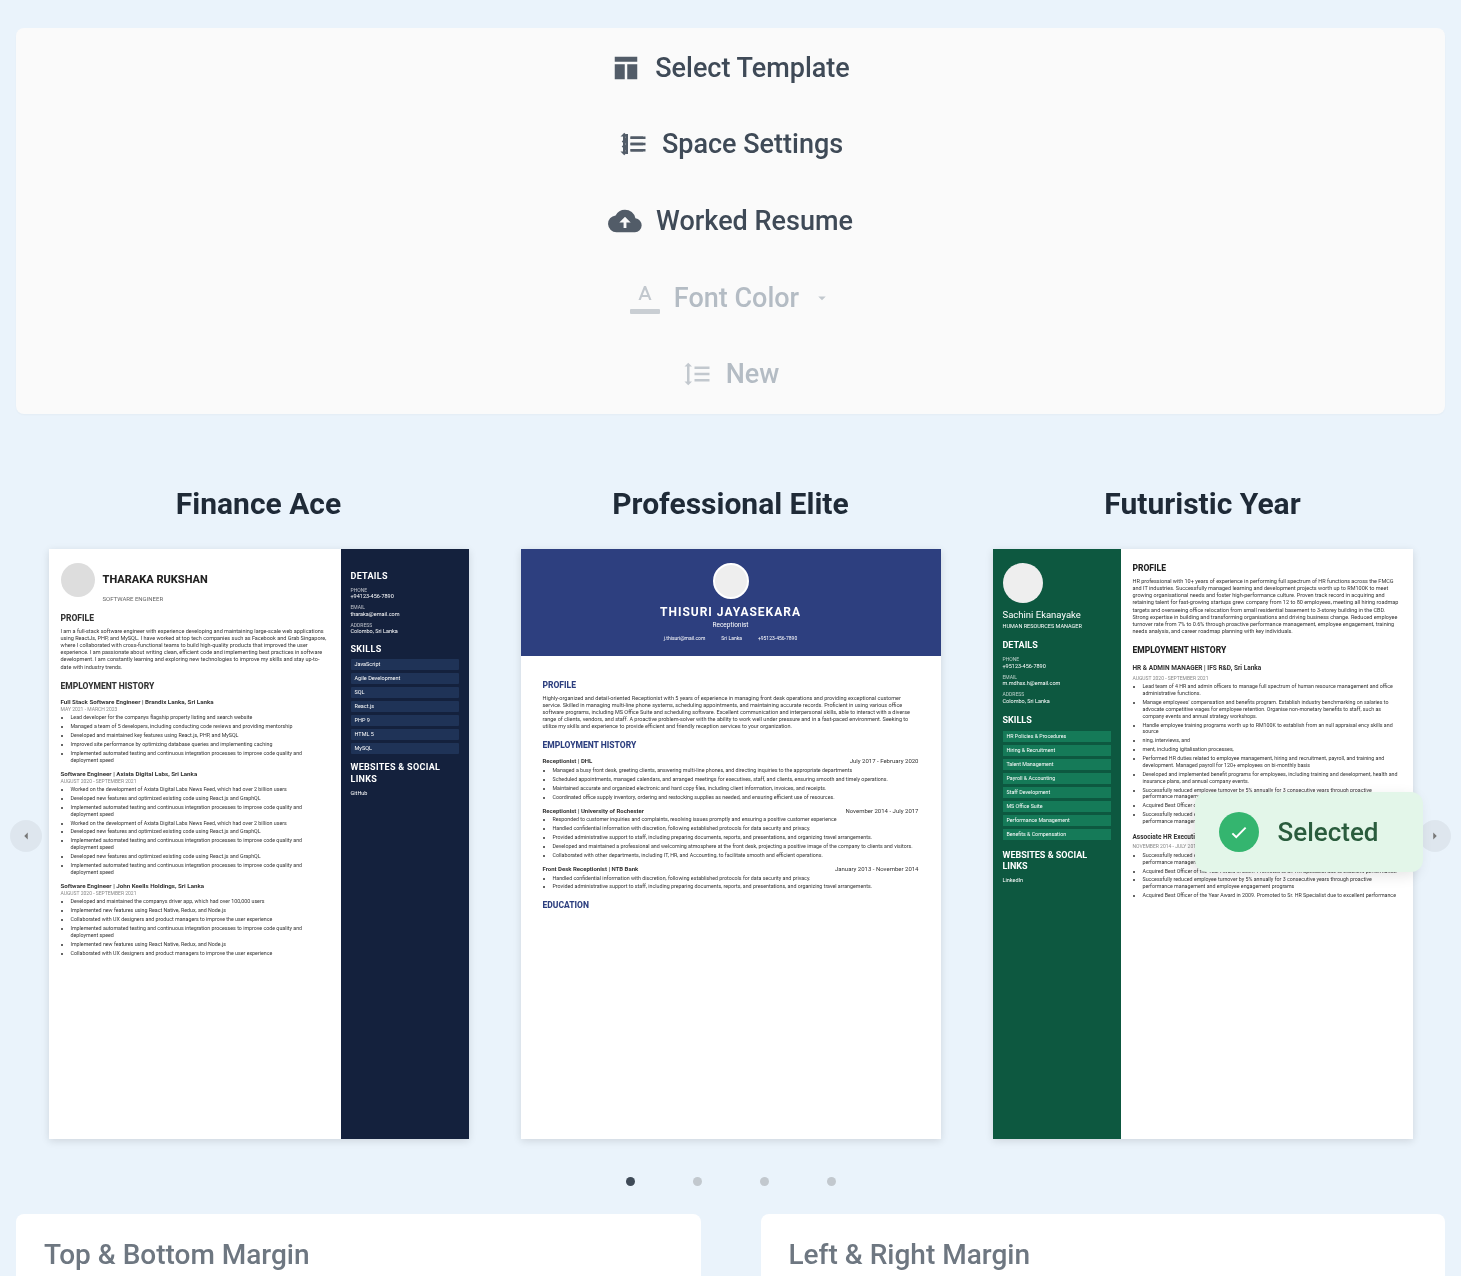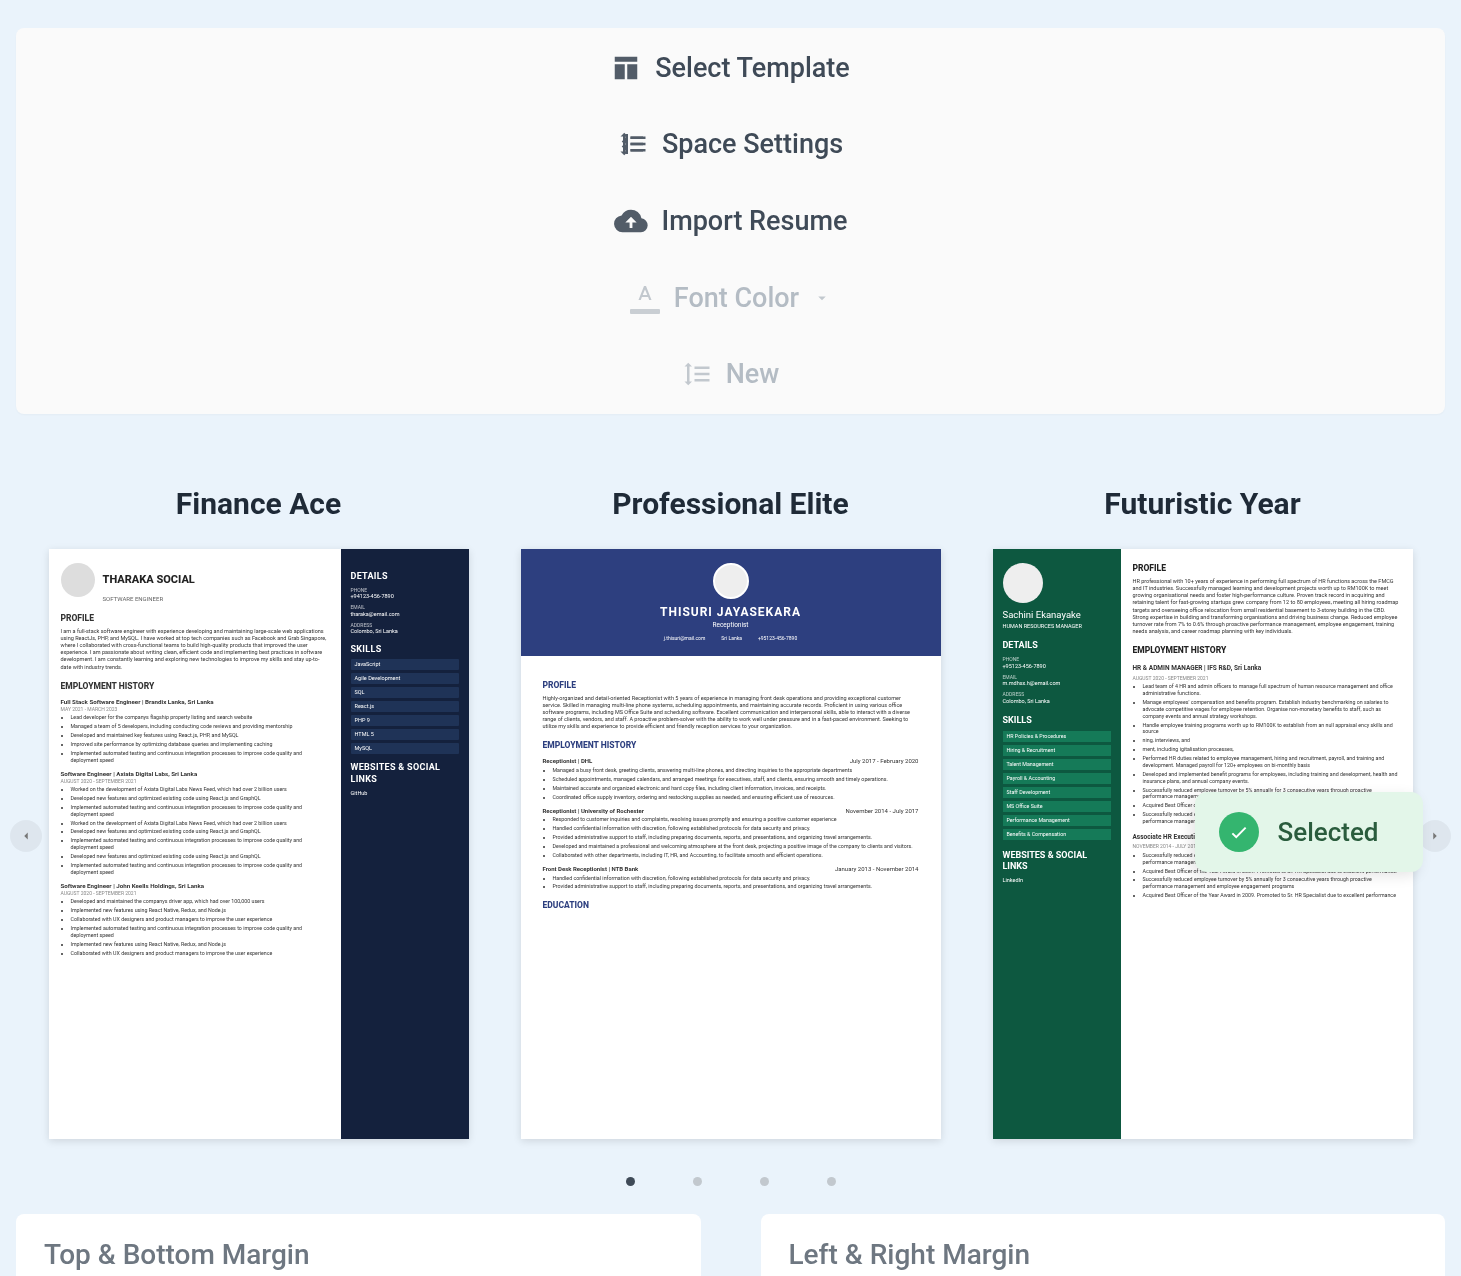--- a/index.html
+++ b/index.html
@@ -108,21 +108,21 @@
           <path d="M6 7l-3 3 3 3V7zm0 10l-3-3 3-3v6zM6 4v16h2V4H6zm4 2h10v2H10V6zm0 5h10v2H10v-2zm0 5h10v2H10v-2z" transform="rotate(0)"></path>
           <path d="M10 6h12v2H10zM10 11h12v2H10zM10 16h12v2H10z"></path>
           <path d="M5 3l3 3H6v12h2l-3 3-3-3h2V6H2z"></path>
         </svg>
       <span class="lbl">Space Settings</span>
     </div>
     <div class="t-item">
       <svg width="34" height="34" viewBox="0 0 24 24">
           <path d="M19.35 10.04A7.49 7.49 0 0 0 12 4a7.5 7.5 0 0 0-6.65 4.04A6 6 0 0 0 6 20h13a5 5 0 0 0 .35-9.96zM13 13v4h-2v-4H8l4-4 4 4h-3z"></path>
         </svg>
-      <span class="lbl">Import Resume</span>
+      <span class="lbl">Worked Resume</span>
     </div>
     <div class="t-item dim">
       <div style="display:flex;flex-direction:column;align-items:center;">
         <svg width="28" height="24" viewBox="0 0 24 24">
             <path d="M11 3L5.5 17h2.3l1.1-3h6.2l1.1 3h2.3L13 3h-2zm-1.3 9L12 6.5 14.3 12H9.7z"></path>
           </svg>
         <div class="font-underline"></div>
       </div>
       <span class="lbl">Font Color</span>
       <svg class="chev" viewBox="0 0 24 24">
@@ -149,21 +149,21 @@
           <path d="M9 6l6 6-6 6z"></path>
         </svg>
       </div>
 
     <div class="cards">
 
       <div class="card-col">
         <div class="card-title">Finance Ace</div>
         <div class="thumb t1">
           <div class="l">
-            <span class="ava"></span><h3>THARAKA SOCIAL</h3>
+            <span class="ava"></span><h3>THARAKA RUKSHAN</h3>
             <div class="sub">SOFTWARE ENGINEER</div>
             <h4>PROFILE</h4>
             <div>I am a full-stack software engineer with experience developing and maintaining large-scale web applications using ReactJs, PHP, and MySQL. I have worked at top tech companies such as Facebook and Grab Singapore, where I collaborated with cross-functional teams to build high-quality products that improved the user experience. I am passionate about writing clean, efficient code and implementing best practices in software development. I am constantly learning and exploring new technologies to improve my skills and stay up-to-date with industry trends.</div>
             <h4>EMPLOYMENT HISTORY</h4>
             <div id="t0jobs">
                 <div style="font-weight:700;font-size:6.2px;margin-top:6px">Full Stack Software Engineer | Brandix Lanka, Sri Lanka</div>
                 <div style="font-size:5px;color:#888">MAY 2021 - MARCH 2023</div>
                 <ul>
                   <li>Lead developer for the companys flagship property listing and search website</li>
                   <li>Managed a team of 5 developers, including conducting code reviews and providing mentorship</li>

